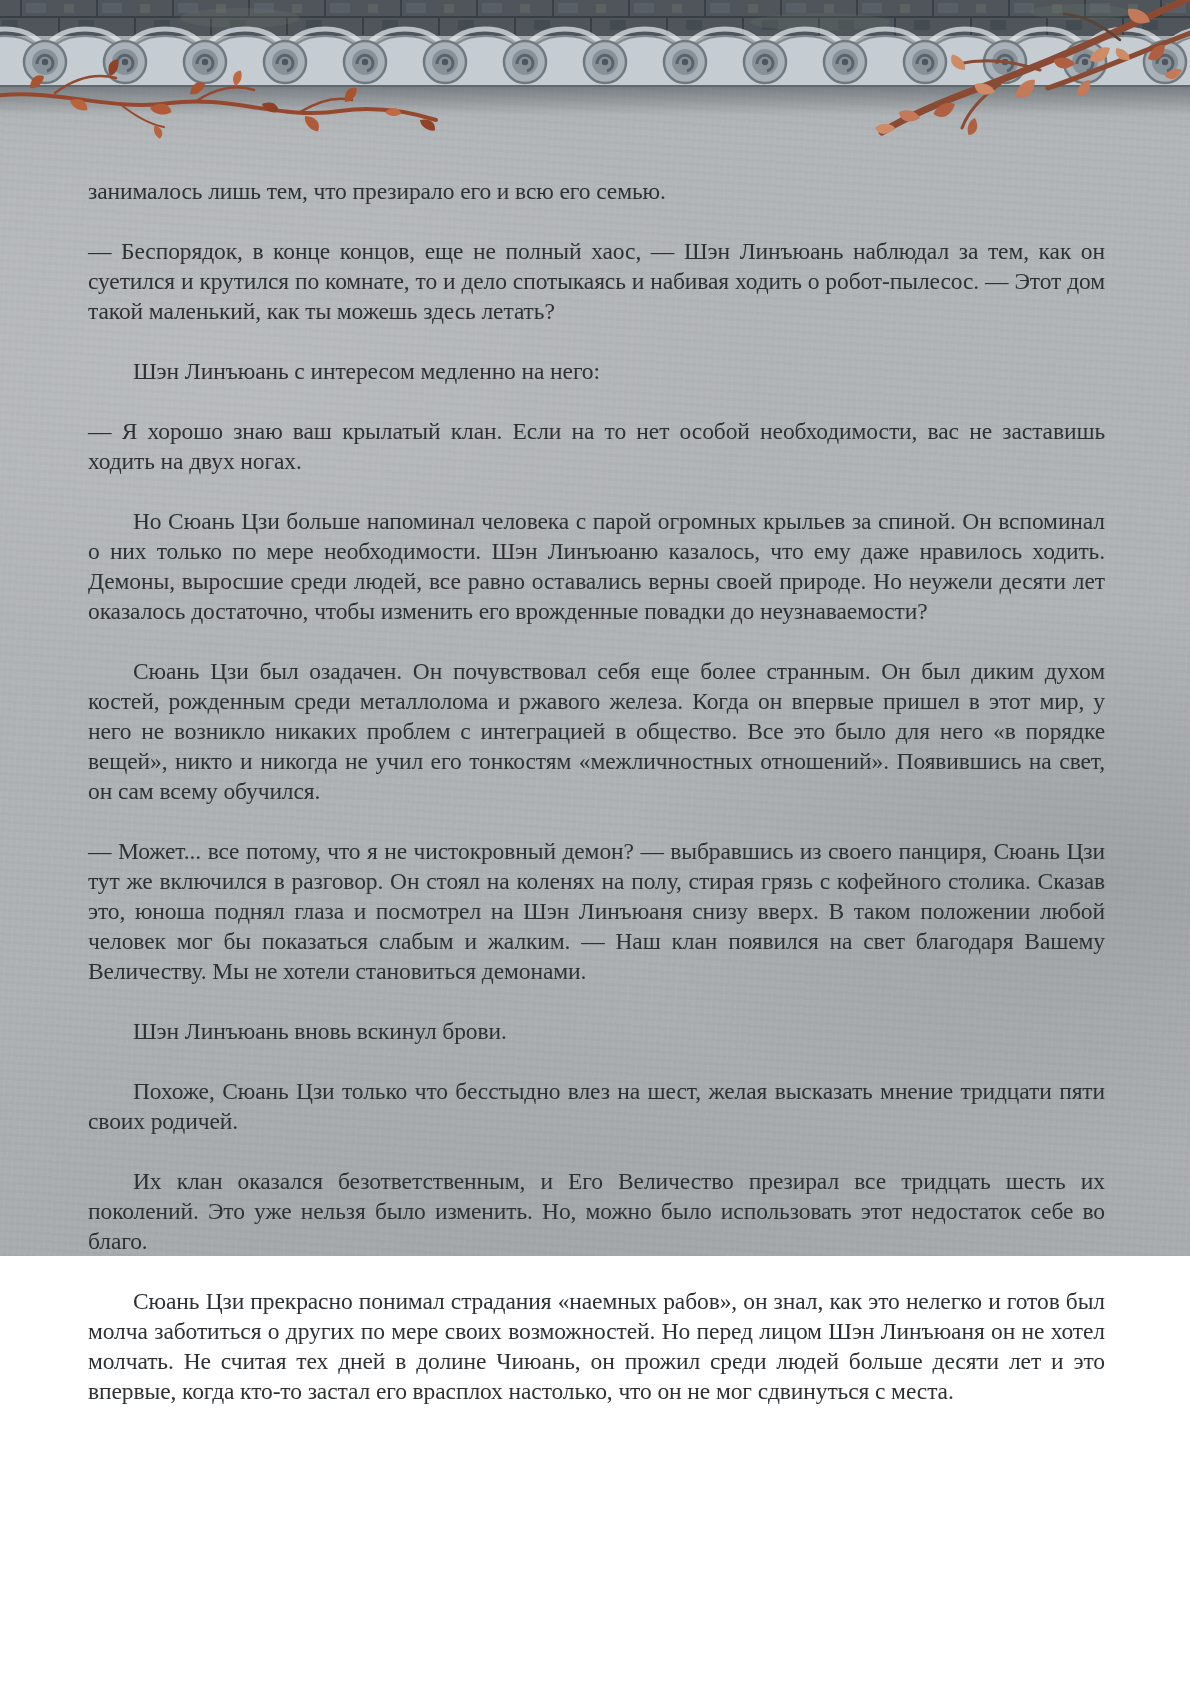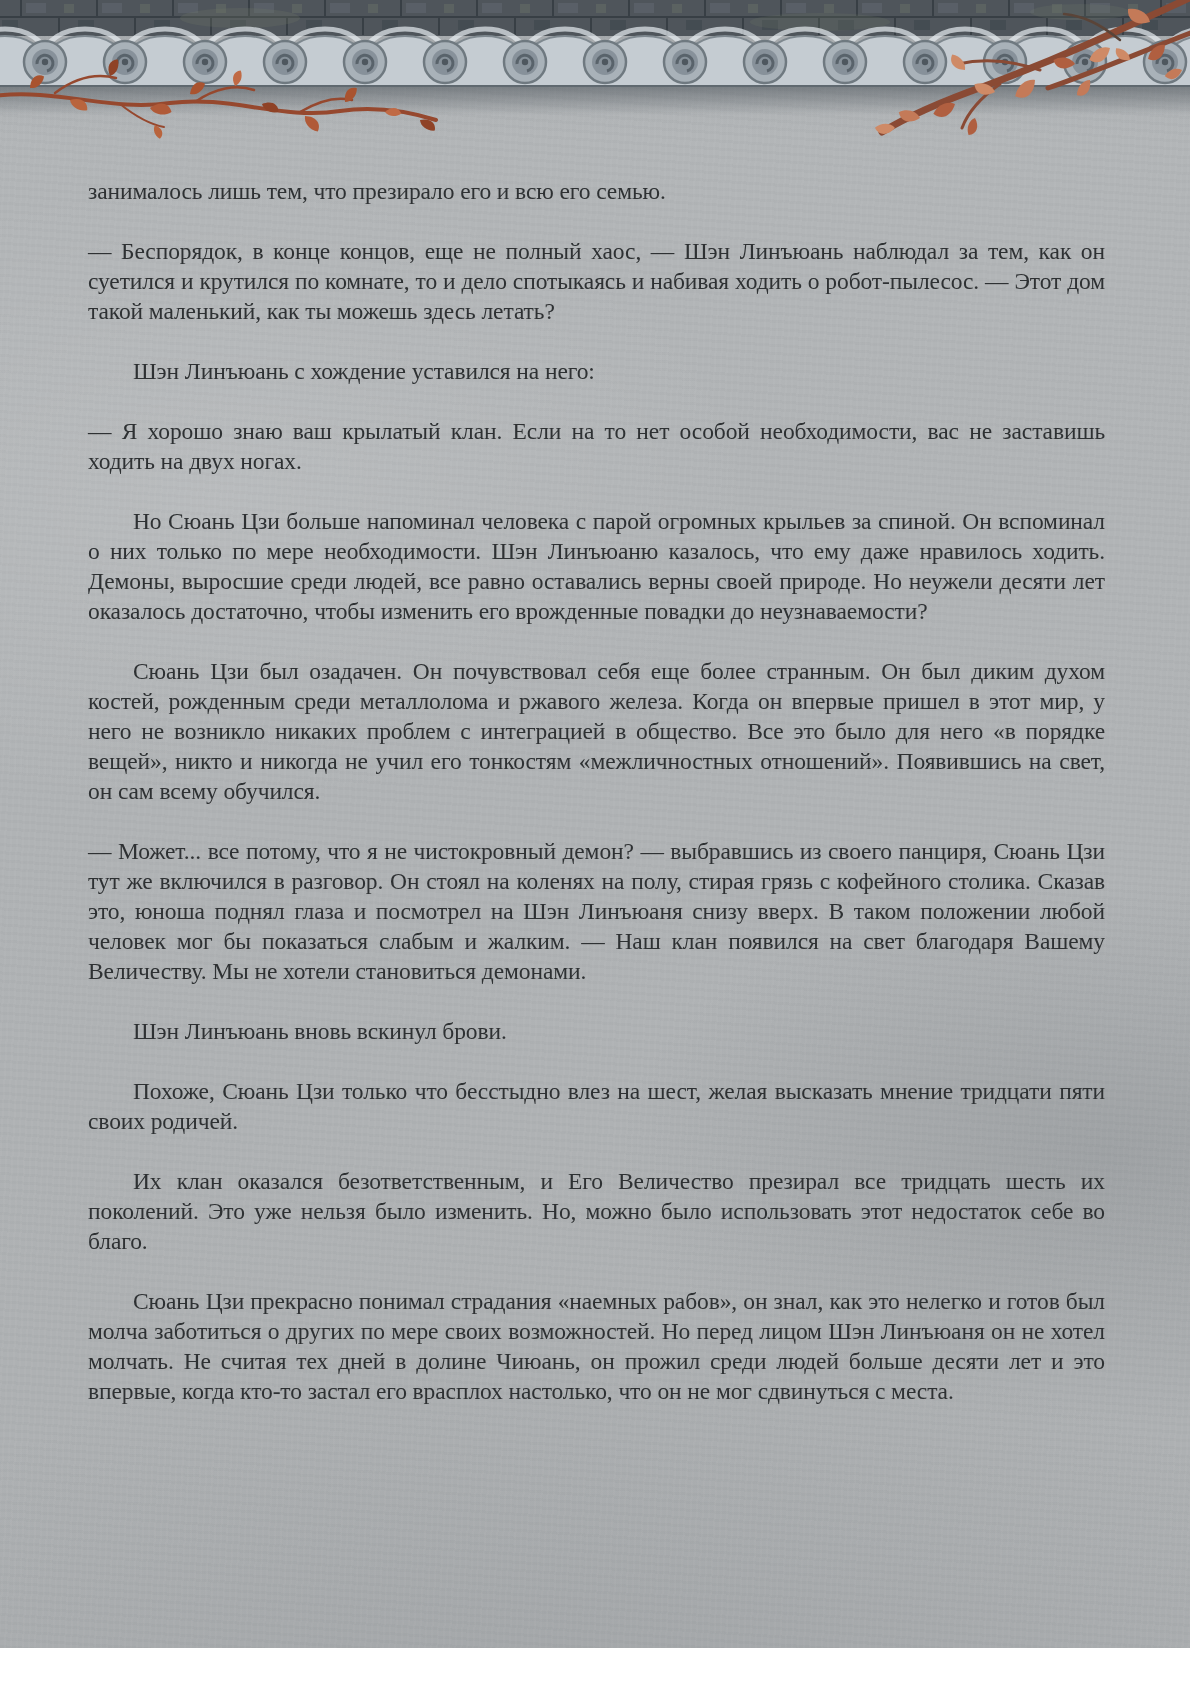--- a/index.html
+++ b/index.html
@@ -1,21 +1,21 @@
 <!DOCTYPE html>
 <html><head>
 <meta charset="utf-8">
 <style>
   html,body{margin:0;padding:0;}
   body{
     width:1190px;height:1684px;overflow:hidden;
     font-family:"Liberation Serif","DejaVu Serif",serif;
   }
   .page{
-    position:relative;width:1190px;height:1648px;
+    position:relative;width:1190px;height:1256px;
     background:
       radial-gradient(900px 520px at 18% 30%, rgba(255,255,255,0.10), rgba(255,255,255,0) 62%),
       radial-gradient(760px 420px at 93% 70%, rgba(58,64,70,0.14), rgba(58,64,70,0) 65%),
       radial-gradient(1300px 760px at 50% 112%, rgba(62,68,74,0.12), rgba(62,68,74,0) 70%),
       repeating-linear-gradient(93deg, rgba(255,255,255,0.03) 0 2px, rgba(255,255,255,0) 2px 6px),
       repeating-linear-gradient(4deg, rgba(40,46,52,0.025) 0 3px, rgba(40,46,52,0) 3px 8px),
       linear-gradient(#b3b6b8,#adb0b2);
   }
   .roof{
     position:absolute;top:0;left:0;width:1190px;height:160px;
@@ -148,21 +148,21 @@
           <use href="#leaf" fill="#c47a58" transform="translate(1182,70) rotate(170) scale(1.0)"></use>
           <use href="#leaf" fill="#cf8a66" transform="translate(895,128) rotate(-170) scale(1.1)"></use>
         </g>
       </g>
     </svg>
   </div>
 
   <main class="content">
     <p class="plain">занималось лишь тем, что презирало его и всю его семью.</p>
     <p class="dialogue">— Беспорядок, в конце концов, еще не полный хаос, — Шэн Линъюань наблюдал за тем, как он суетился и крутился по комнате, то и дело спотыкаясь и набивая ходить о робот-пылесос. — Этот дом такой маленький, как ты можешь здесь летать?</p>
-    <p class="indent">Шэн Линъюань с хождение уставился на него:</p>
+    <p class="indent">Шэн Линъюань с интересом медленно на него:</p>
     <p class="dialogue">— Я хорошо знаю ваш крылатый клан. Если на то нет особой необходимости, вас не заставишь ходить на двух ногах.</p>
     <p class="indent">Но Сюань Цзи больше напоминал человека с парой огромных крыльев за спиной. Он вспоминал о них только по мере необходимости. Шэн Линъюаню казалось, что ему даже нравилось ходить. Демоны, выросшие среди людей, все равно оставались верны своей природе. Но неужели десяти лет оказалось достаточно, чтобы изменить его врожденные повадки до неузнаваемости?</p>
     <p class="indent">Сюань Цзи был озадачен. Он почувствовал себя еще более странным. Он был диким духом костей, рожденным среди металлолома и ржавого железа. Когда он впервые пришел в этот мир, у него не возникло никаких проблем с интеграцией в общество. Все это было для него «в порядке вещей», никто и никогда не учил его тонкостям «межличностных отношений». Появившись на свет, он сам всему обучился.</p>
     <p class="dialogue">— Может... все потому, что я не чистокровный демон? — выбравшись из своего панциря, Сюань Цзи тут же включился в разговор. Он стоял на коленях на полу, стирая грязь с кофейного столика. Сказав это, юноша поднял глаза и посмотрел на Шэн Линъюаня снизу вверх. В таком положении любой человек мог бы показаться слабым и жалким. — Наш клан появился на свет благодаря Вашему Величеству. Мы не хотели становиться демонами.</p>
     <p class="indent">Шэн Линъюань вновь вскинул брови.</p>
     <p class="indent">Похоже, Сюань Цзи только что бесстыдно влез на шест, желая высказать мнение тридцати пяти своих родичей.</p>
     <p class="indent">Их клан оказался безответственным, и Его Величество презирал все тридцать шесть их поколений. Это уже нельзя было изменить. Но, можно было использовать этот недостаток себе во благо.</p>
     <p class="indent">Сюань Цзи прекрасно понимал страдания «наемных рабов», он знал, как это нелегко и готов был молча заботиться о других по мере своих возможностей. Но перед лицом Шэн Линъюаня он не хотел молчать. Не считая тех дней в долине Чиюань, он прожил среди людей больше десяти лет и это впервые, когда кто-то застал его врасплох настолько, что он не мог сдвинуться с места.</p>
   </main>
 </div>

